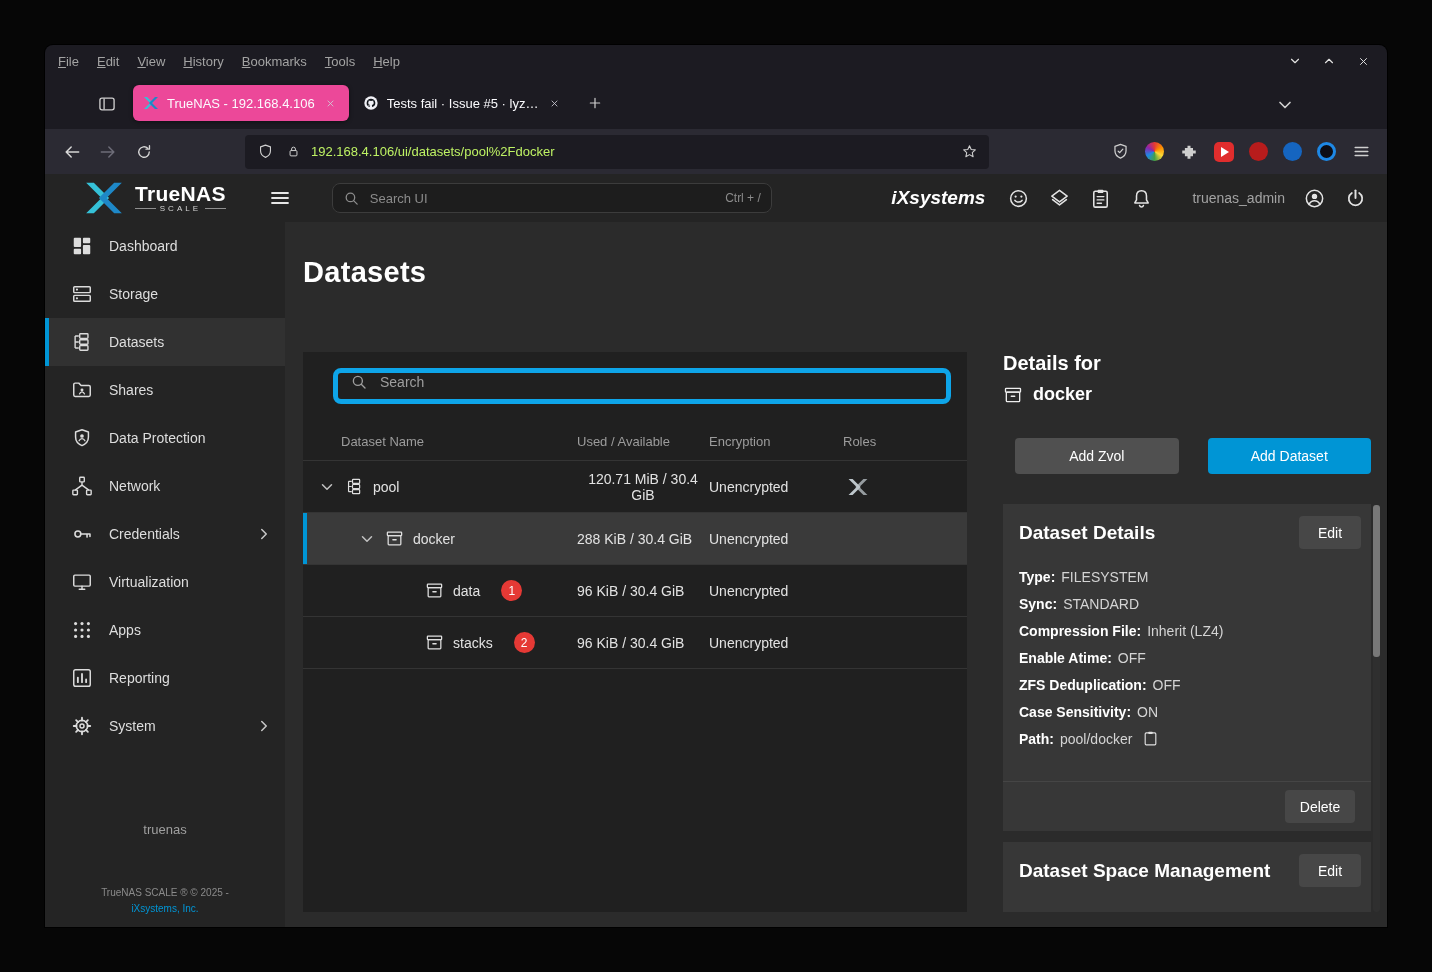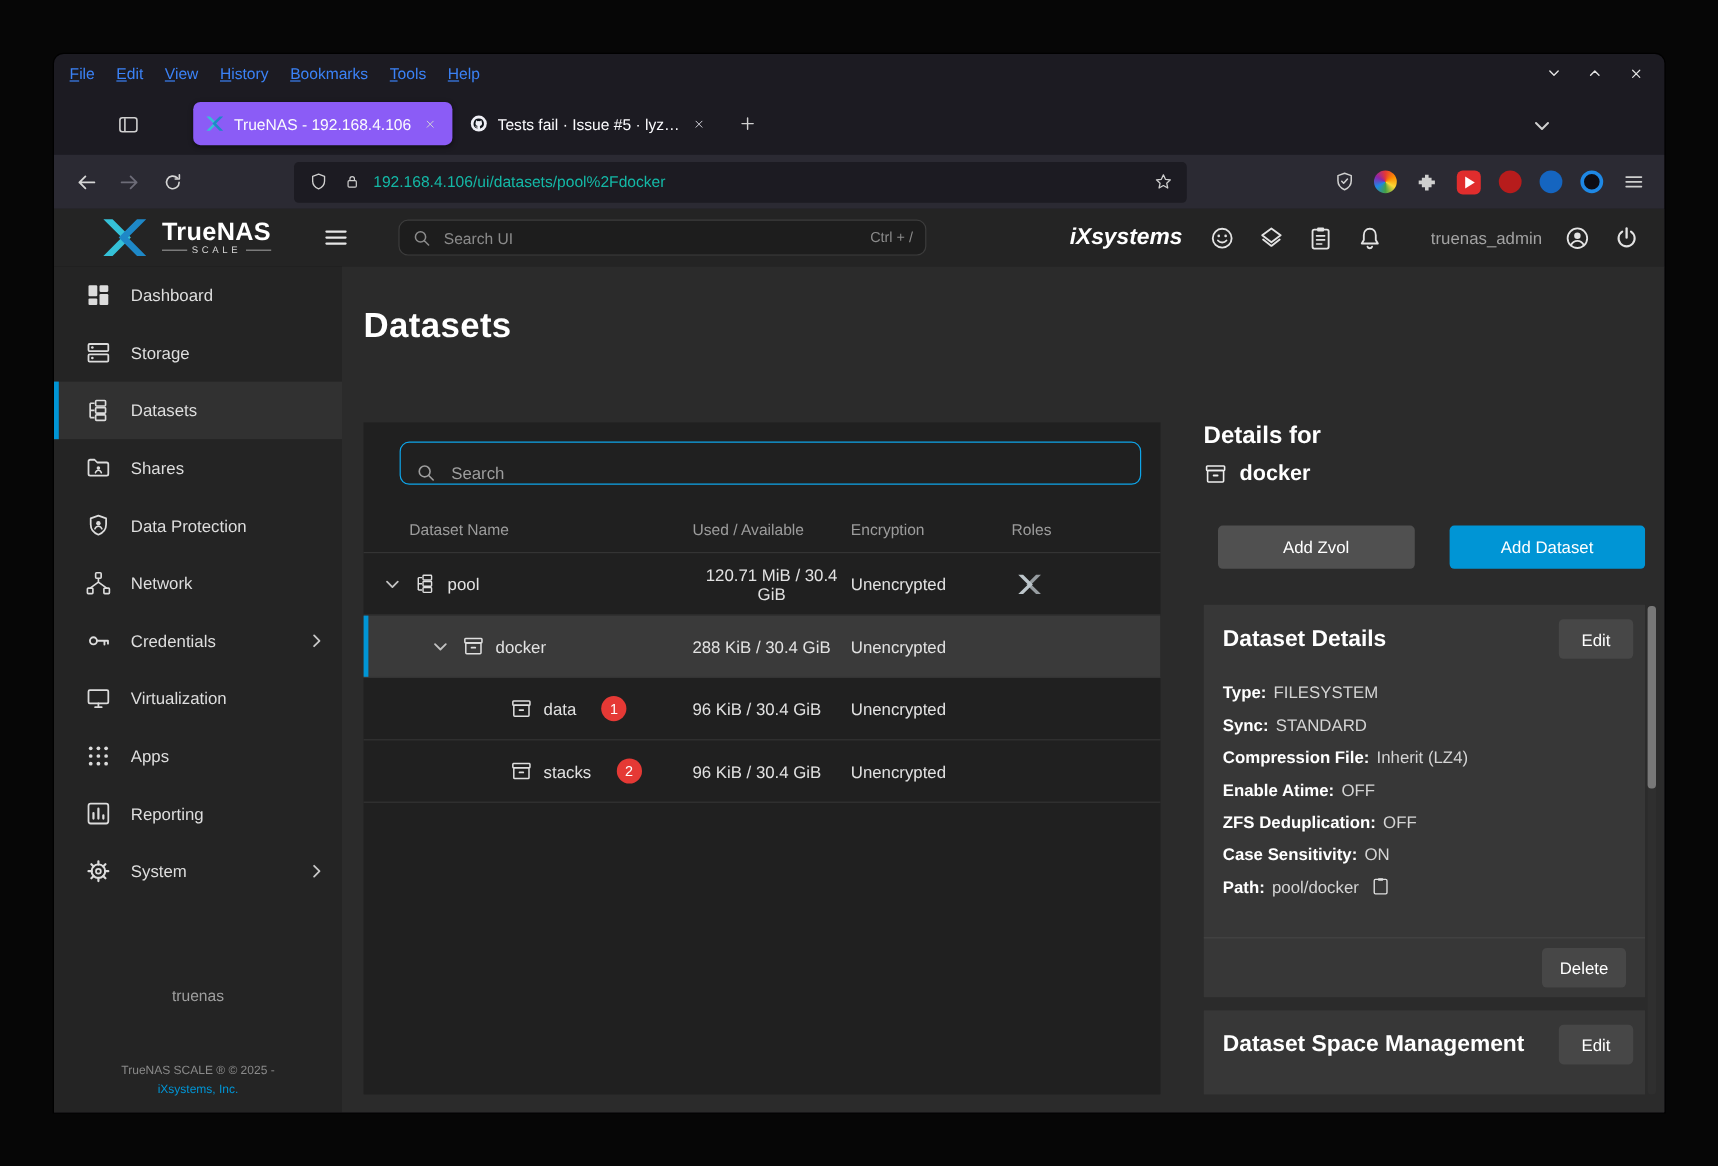--- a/index.html
+++ b/index.html
@@ -1,40 +1,40 @@
 <!DOCTYPE html>
 <html><head>
 <meta charset="utf-8">
 <style>
   html,body{margin:0;padding:0;}
   body{width:1432px;height:972px;position:relative;background:#060606;font-family:"Liberation Sans",sans-serif;overflow:hidden;}
   svg{display:block;}
   
   .window{position:absolute;left:45px;top:45px;width:1342px;height:882px;background:#1c1b22;border-radius:8px 8px 0 0;overflow:hidden;box-shadow:0 0 0 1px #000;}
   
-  .menubar{height:32px;display:flex;align-items:center;color:#3b82f6;font-size:13px;padding-left:4px;}
+  .menubar{height:32px;display:flex;align-items:center;color:#a3a3a3;font-size:13px;padding-left:4px;}
   .mitem{display:inline-block;padding:4px 9px;cursor:default;}
   .mitem::first-letter{text-decoration:underline;}
   .wctrls{margin-left:auto;display:flex;gap:18px;padding-right:16px;align-items:center;}
   .wbtn{width:16px;height:16px;display:flex;align-items:center;justify-content:center;color:#e2e2e2;}
   
   .tabbar{height:52px;display:flex;align-items:center;padding-left:88px;position:relative;}
   .fxview{position:absolute;left:52px;top:17px;width:20px;height:20px;color:#d0d0d0;}
   .tab{height:36px;display:flex;align-items:center;gap:8px;padding:0 10px;border-radius:6px;color:#fbfbfe;font-size:13px;margin-right:4px;}
-  .tab.active{background:#8b5cf6;box-shadow:0 1px 4px rgba(0,0,0,.45);margin-left:28px;}
+  .tab.active{background:#ec4899;box-shadow:0 1px 4px rgba(0,0,0,.45);}
   .tab .tlabel{white-space:nowrap;overflow:hidden;text-overflow:ellipsis;max-width:152px;}
   .tclose{width:16px;height:16px;color:#cfcfd8;display:flex;align-items:center;justify-content:center;border-radius:3px;}
   .newtab{width:28px;height:28px;margin-left:4px;display:flex;align-items:center;justify-content:center;color:#d0d0d0;}
   .alltabs{position:absolute;right:92px;top:18px;width:20px;height:20px;color:#d0d0d0;}
   
   .navbar{height:45px;background:#2b2a33;display:flex;align-items:center;padding:0 12px;gap:6px;}
   .navbtn{width:30px;height:30px;display:flex;align-items:center;justify-content:center;border-radius:4px;color:#d6d6d6;}
   .navbtn.disabled{color:#6d6c78;}
   .urlbar{width:744px;height:34px;background:#1c1b22;border-radius:4px;display:flex;align-items:center;margin-left:80px;padding:0 10px;gap:8px;box-sizing:border-box;}
-  .urltext{color:#14b8a6;font-size:13px;flex:1;white-space:nowrap;overflow:hidden;}
+  .urltext{color:#bef264;font-size:13px;flex:1;white-space:nowrap;overflow:hidden;}
   .exticons{margin-left:auto;display:flex;align-items:center;gap:15px;padding-right:4px;}
   .extico{width:20px;height:20px;display:flex;align-items:center;justify-content:center;color:#cfcfcf;}
   .colorwheel{width:19px;height:19px;border-radius:50%;background:conic-gradient(#e53935,#fb8c00,#fdd835,#43a047,#1e88e5,#8e24aa,#e53935);}
   .ext-play{width:20px;height:20px;background:#e02d2d;border-radius:5px;position:relative;}
   .ext-play::after{content:"";position:absolute;left:7px;top:5px;border-left:8px solid #fff;border-top:5px solid transparent;border-bottom:5px solid transparent;}
   .ext-redcircle{width:19px;height:19px;border-radius:50%;background:#b71c1c;}
   .ext-bluecircle{width:19px;height:19px;border-radius:50%;background:#1565c0;}
   .ext-bluering{width:13px;height:13px;border-radius:50%;border:3.5px solid #1e88e5;background:#0d0d14;}
   
   .app{position:absolute;left:0;top:129px;right:0;bottom:0;background:#2b2b2b;}
@@ -61,21 +61,21 @@
   .sitem.active::before{content:"";position:absolute;left:0;top:0;bottom:0;width:4px;background:#0095d5;}
   .sitem .chev{position:absolute;right:12px;width:18px;height:18px;color:#c9c9c9;}
   .sfoot{position:absolute;bottom:10px;left:0;right:0;text-align:center;}
   .sfoot .host{color:#9f9f9f;font-size:13px;margin-bottom:13px;}
   .sfoot .copy{color:#8a8a8a;font-size:10px;line-height:16px;margin-top:48px;}
   .sfoot .co{color:#0095d5;font-size:10px;line-height:16px;}
   
   .main{position:absolute;left:240px;top:48px;right:0;bottom:0;background:#2b2b2b;overflow:hidden;}
   .pagetitle{position:absolute;left:18px;top:34px;font-size:29px;font-weight:700;color:#fff;letter-spacing:.3px;}
   .tablepanel{position:absolute;left:18px;top:130px;width:664px;height:560px;background:#202020;}
-  .tsearch{position:absolute;left:30px;top:16px;width:618px;height:36px;border:1px solid #0ea5e9;border-radius:8px;display:flex;align-items:flex-end;padding:0 12px;gap:10px;box-sizing:border-box;}
+  .tsearch{position:absolute;left:30px;top:16px;width:618px;height:36px;border:5px solid #0ea5e9;border-radius:8px;display:flex;align-items:flex-start;padding:0 12px;gap:10px;box-sizing:border-box;}
   .tsearch input{flex:1;background:none;border:none;outline:none;color:#ddd;font-size:14px;font-family:inherit;}
   .tsearch input::placeholder{color:#9e9e9e;}
   .tsearch .sic{width:18px;height:18px;color:#9e9e9e;}
   .thead{position:absolute;top:72px;left:0;right:0;height:36px;color:#9c9c9c;font-size:13px;}
   .thead span{position:absolute;top:10px;}
   .th0{left:38px;} .th1{left:274px;} .th2{left:406px;} .th3{left:540px;}
   .trows{position:absolute;top:108px;left:0;right:0;border-top:1px solid #343434;}
   .trow{height:51px;position:relative;border-bottom:1px solid #343434;color:#e2e2e2;font-size:14px;cursor:pointer;text-align:center;}
   .trow.selected{background:#3a3a3a;}
   .trow.selected::before{content:"";position:absolute;left:0;top:0;bottom:0;width:4px;background:#0095d5;}

